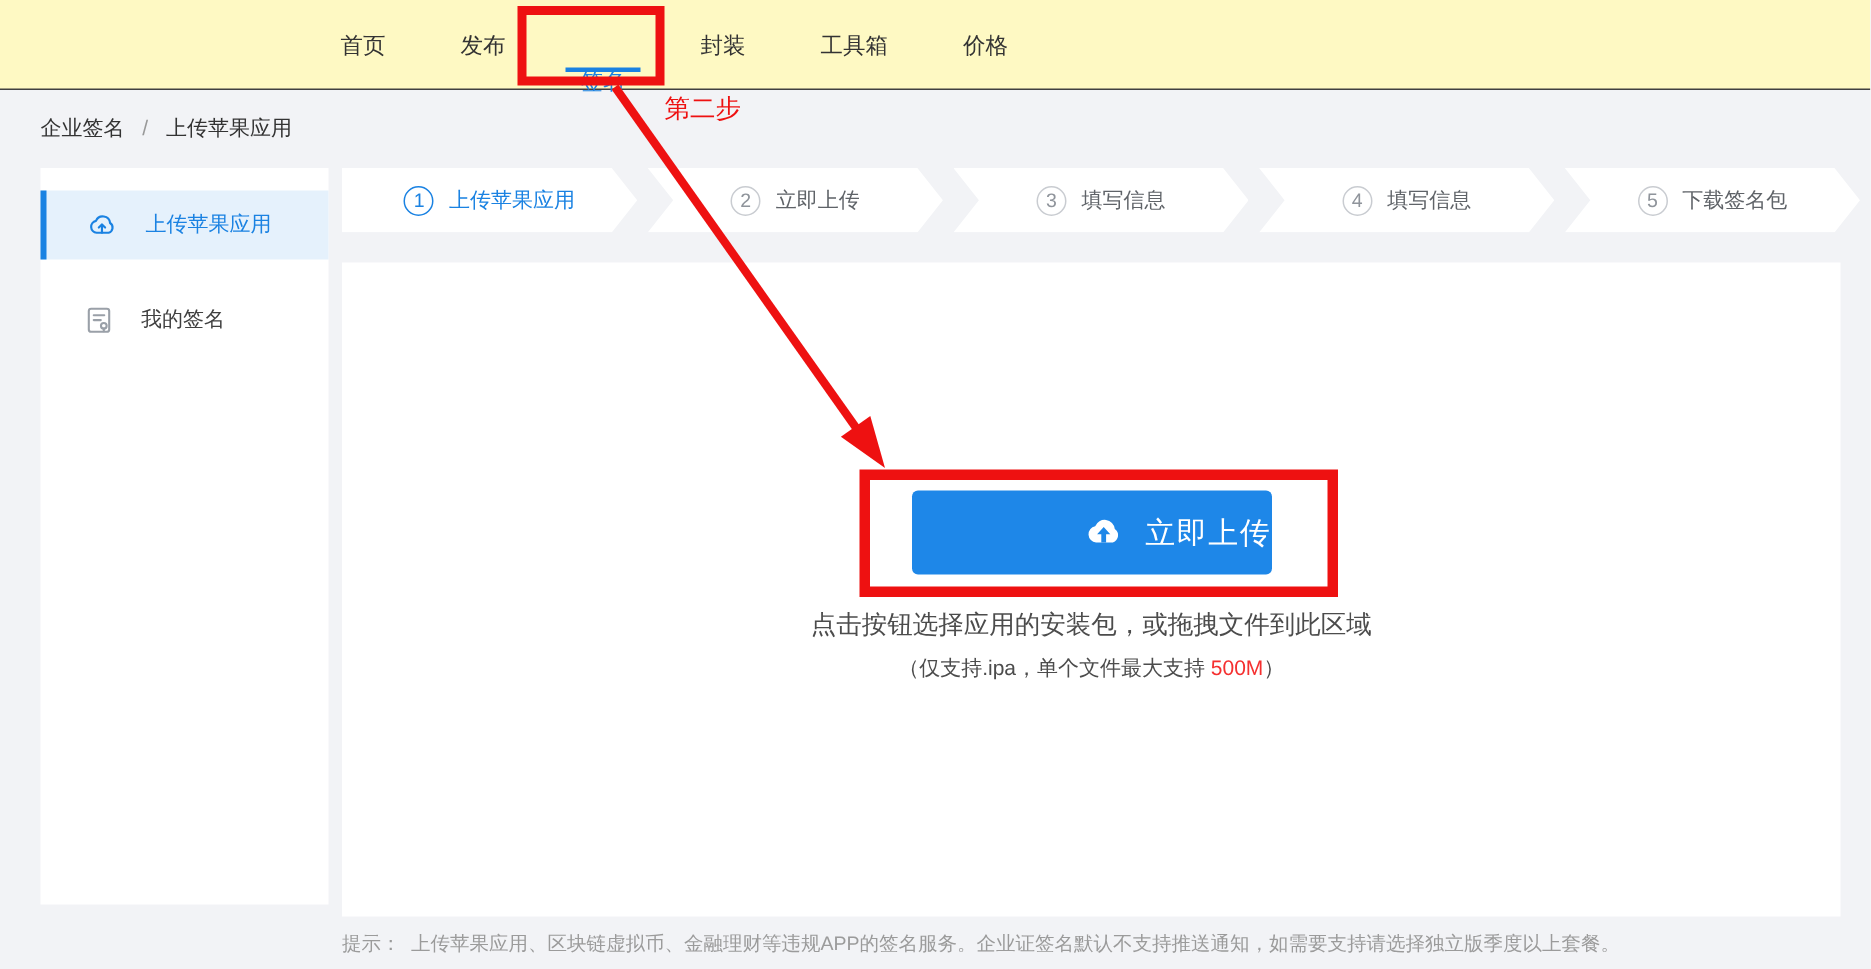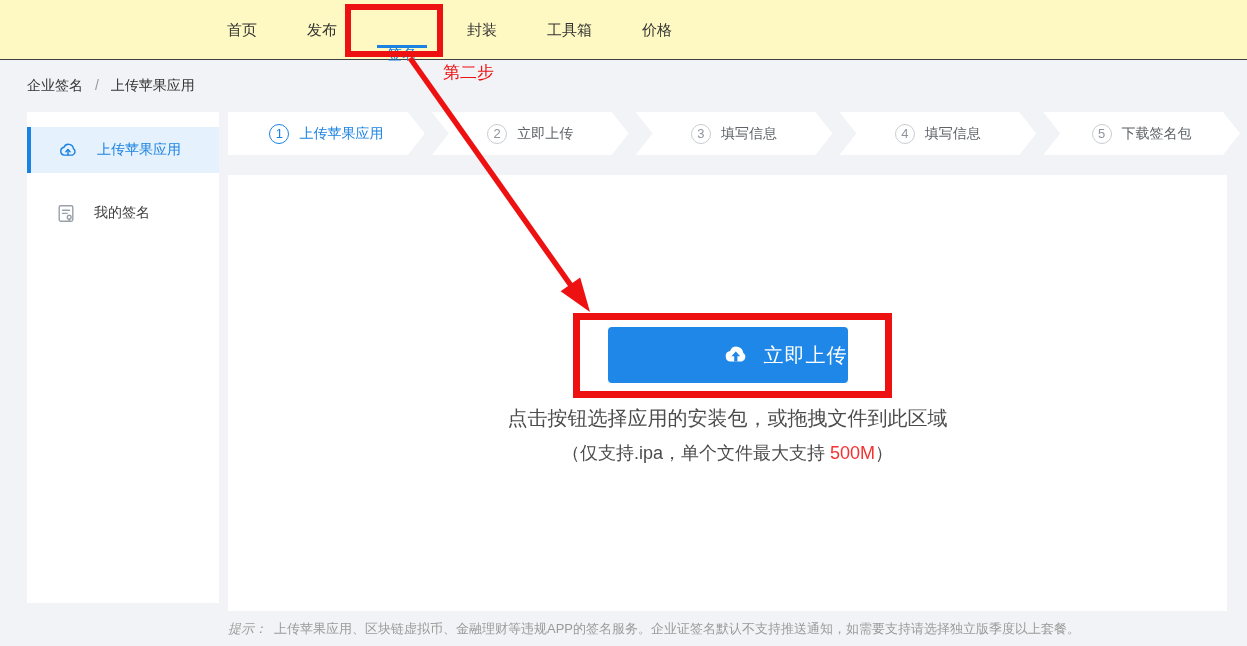--- a/index.html
+++ b/index.html
@@ -96,30 +96,30 @@
   }
   .upload-btn {
     margin-top: 152px;
     width: 240px; height: 56px;
     background: #1e87e8; border: none; border-radius: 4px;
     color: #ffffff; font-size: 20px; letter-spacing: 1px;
     font-family: "Liberation Sans", sans-serif;
     display: flex; align-items: center; justify-content: flex-end; gap: 15px;
     cursor: pointer;
   }
-  .hint1 { margin-top: 22px; font-size: 20px; color: #4c4c4c; }
-  .hint2 { margin-top: 9px; font-size: 18px; color: #4c4c4c; }
+  .hint1 { margin-top: 22px; font-size: 17px; color: #4c4c4c; }
+  .hint2 { margin-top: 9px; font-size: 14px; color: #4c4c4c; }
   .hint2 .red { color: #f53030; }
 
   
   .tip {
     position: absolute; left: 228px; top: 620px;
     font-size: 13px; color: #9b9b9b; width: 1019px;
   }
-  .tip .tip-label { margin-right: 7px; font-style: italic; }
+  .tip .tip-label { margin-right: 7px; }
 
   
   .anno { pointer-events: none; }
   .anno-box-nav {
     position: absolute; left: 345px; top: 4px;
     width: 98px; height: 53px;
     border: 6px solid #ee1111;
   }
   .anno-note {
     position: absolute; left: 443px; top: 61px;

